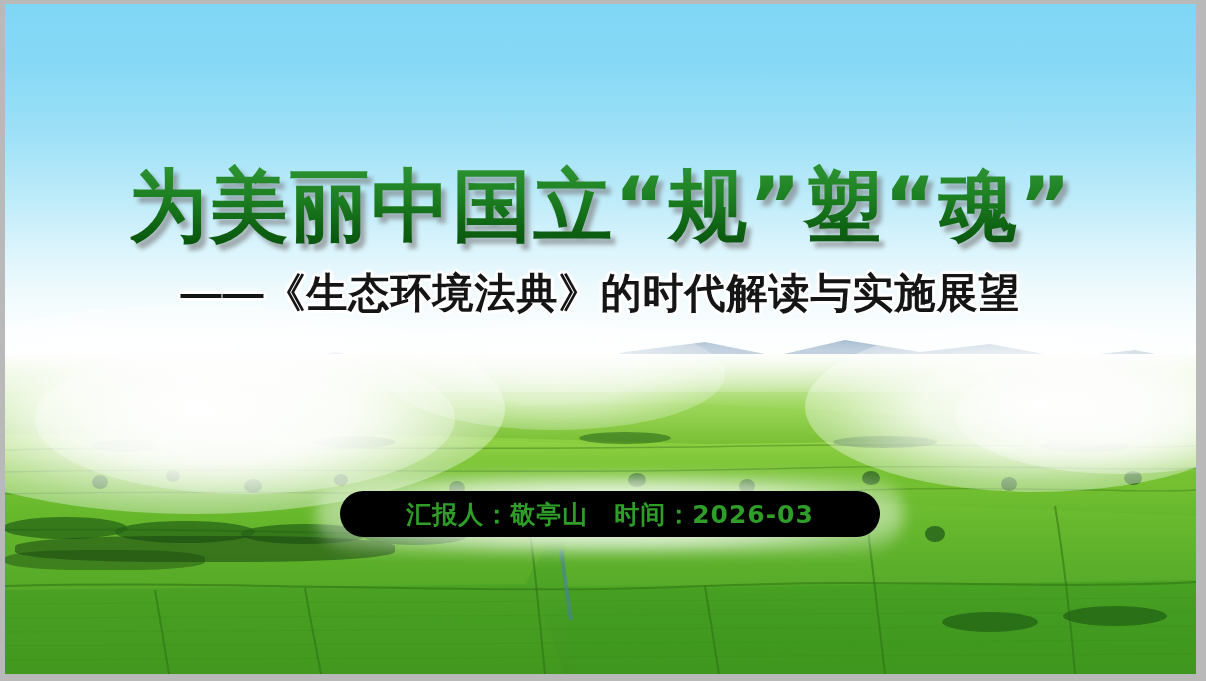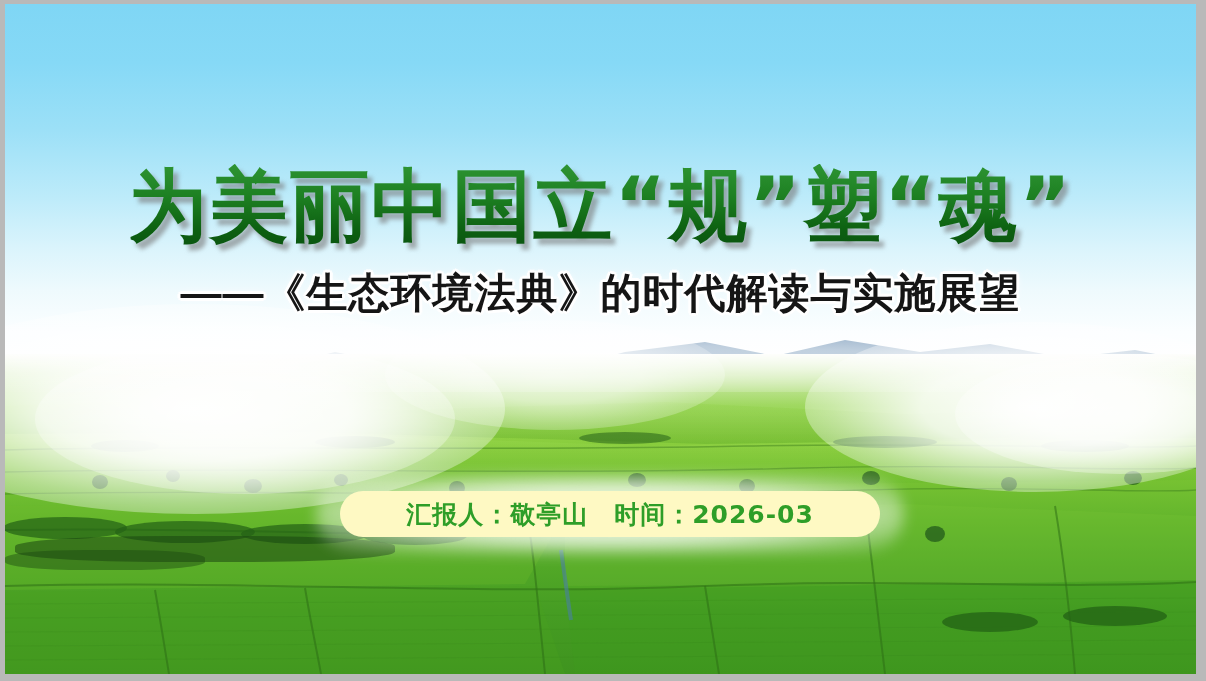--- a/index.html
+++ b/index.html
@@ -169,21 +169,21 @@
     filter: blur(7px);
     z-index: 25;
   }
   .pill {
     position: absolute;
     left: 335px;
     top: 487px;
     width: 540px;
     height: 46px;
     border-radius: 23px;
-    background: #fef9c3;
+    background: #000000;
     z-index: 26;
     display: flex;
     align-items: center;
     justify-content: center;
   }
   .pill-text {
     font-family: "DejaVu Sans", "Liberation Sans", sans-serif;
     font-weight: bold;
     font-size: 25px;
     letter-spacing: 1px;

